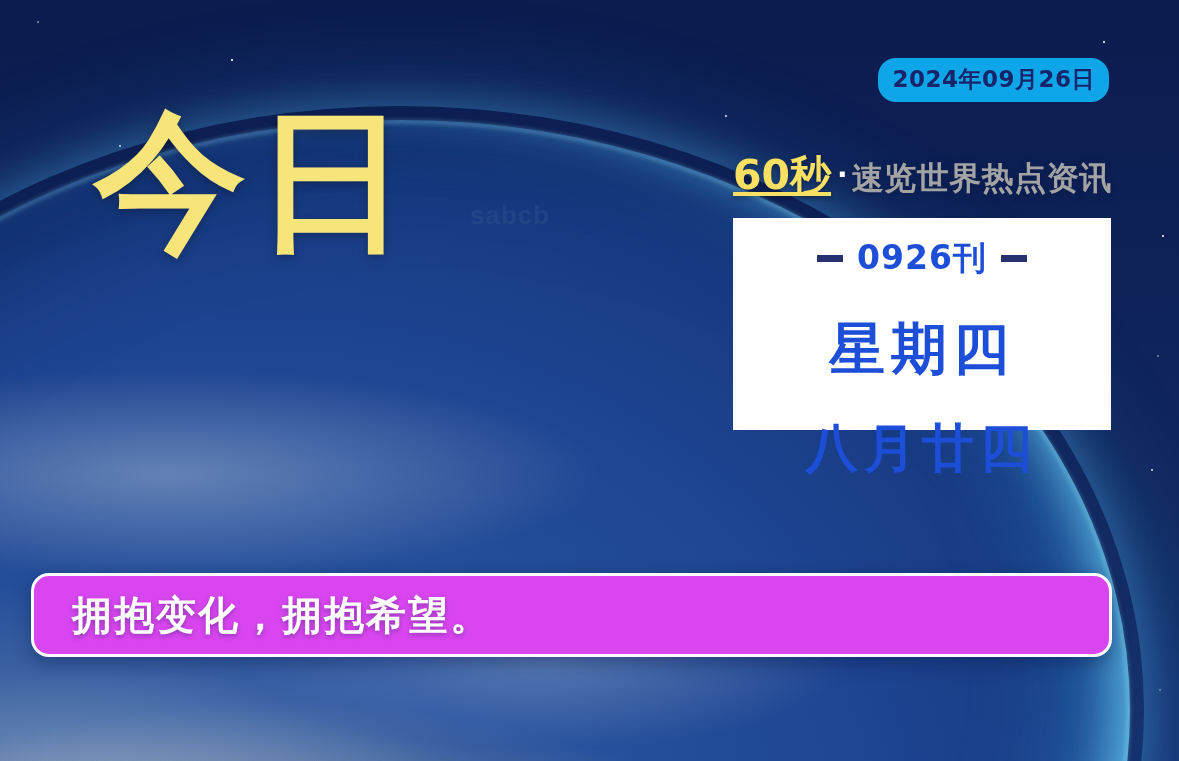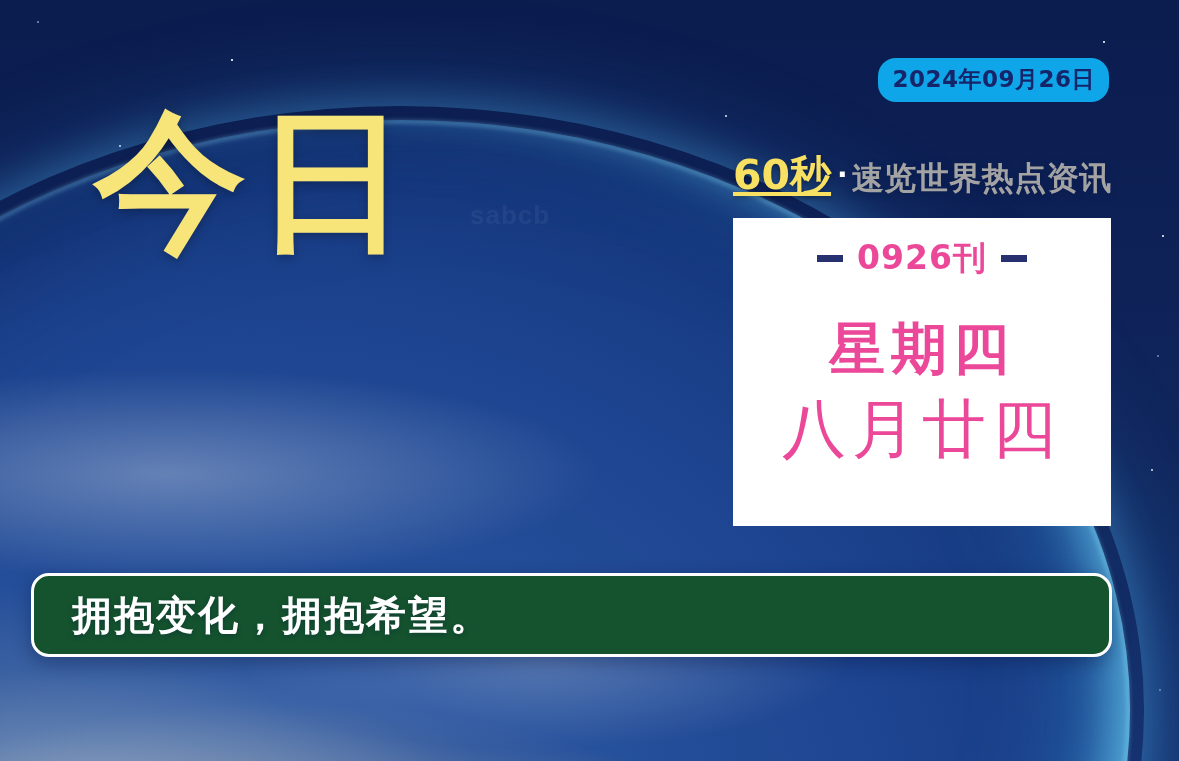--- a/index.html
+++ b/index.html
@@ -215,28 +215,28 @@
     font-size: 32px;
     font-weight: 900;
     letter-spacing: 0.5px;
     text-shadow: 0 2px 6px rgba(8,24,70,.55);
   }
 
   
   .info-card {
     margin-top: 15px;
     width: 378px;
-    height: 308px;
+    height: 212px;
     background: #ffffff;
     display: flex;
     flex-direction: column;
     align-items: center;
     justify-content: flex-start;
     padding-top: 18px;
-    color: #ec4899;
+    color: #1d4ed8;
     font-family: "DejaVu Sans", "Liberation Sans", sans-serif;
   }
   .issue-row {
     font-size: 33px;
     font-weight: 700;
     letter-spacing: 2px;
     display: flex;
     align-items: center;
     gap: 14px;
   }
@@ -248,35 +248,35 @@
   }
   .issue-row .issue-text { letter-spacing: 1px; }
   .weekday {
     font-size: 56px;
     font-weight: 900;
     letter-spacing: 6px;
     margin-top: 40px;
     line-height: 1;
   }
   .lunar {
-    font-size: 64px;
-    font-weight: 400;
+    font-size: 52px;
+    font-weight: 700;
     letter-spacing: 6px;
-    margin-top: 20px;
+    margin-top: 45px;
     line-height: 1;
   }
 
   
   .banner {
     position: absolute;
     left: 31px;
     top: 573px;
     width: 1081px;
     height: 84px;
-    background: #14532d;
+    background: #d946ef;
     border: 3px solid #ffffff;
     border-radius: 18px;
     display: flex;
     align-items: center;
     z-index: 7;
     box-shadow: 0 6px 18px rgba(6,18,56,.35);
   }
   .banner-text {
     color: #ffffff;
     font-size: 40px;

